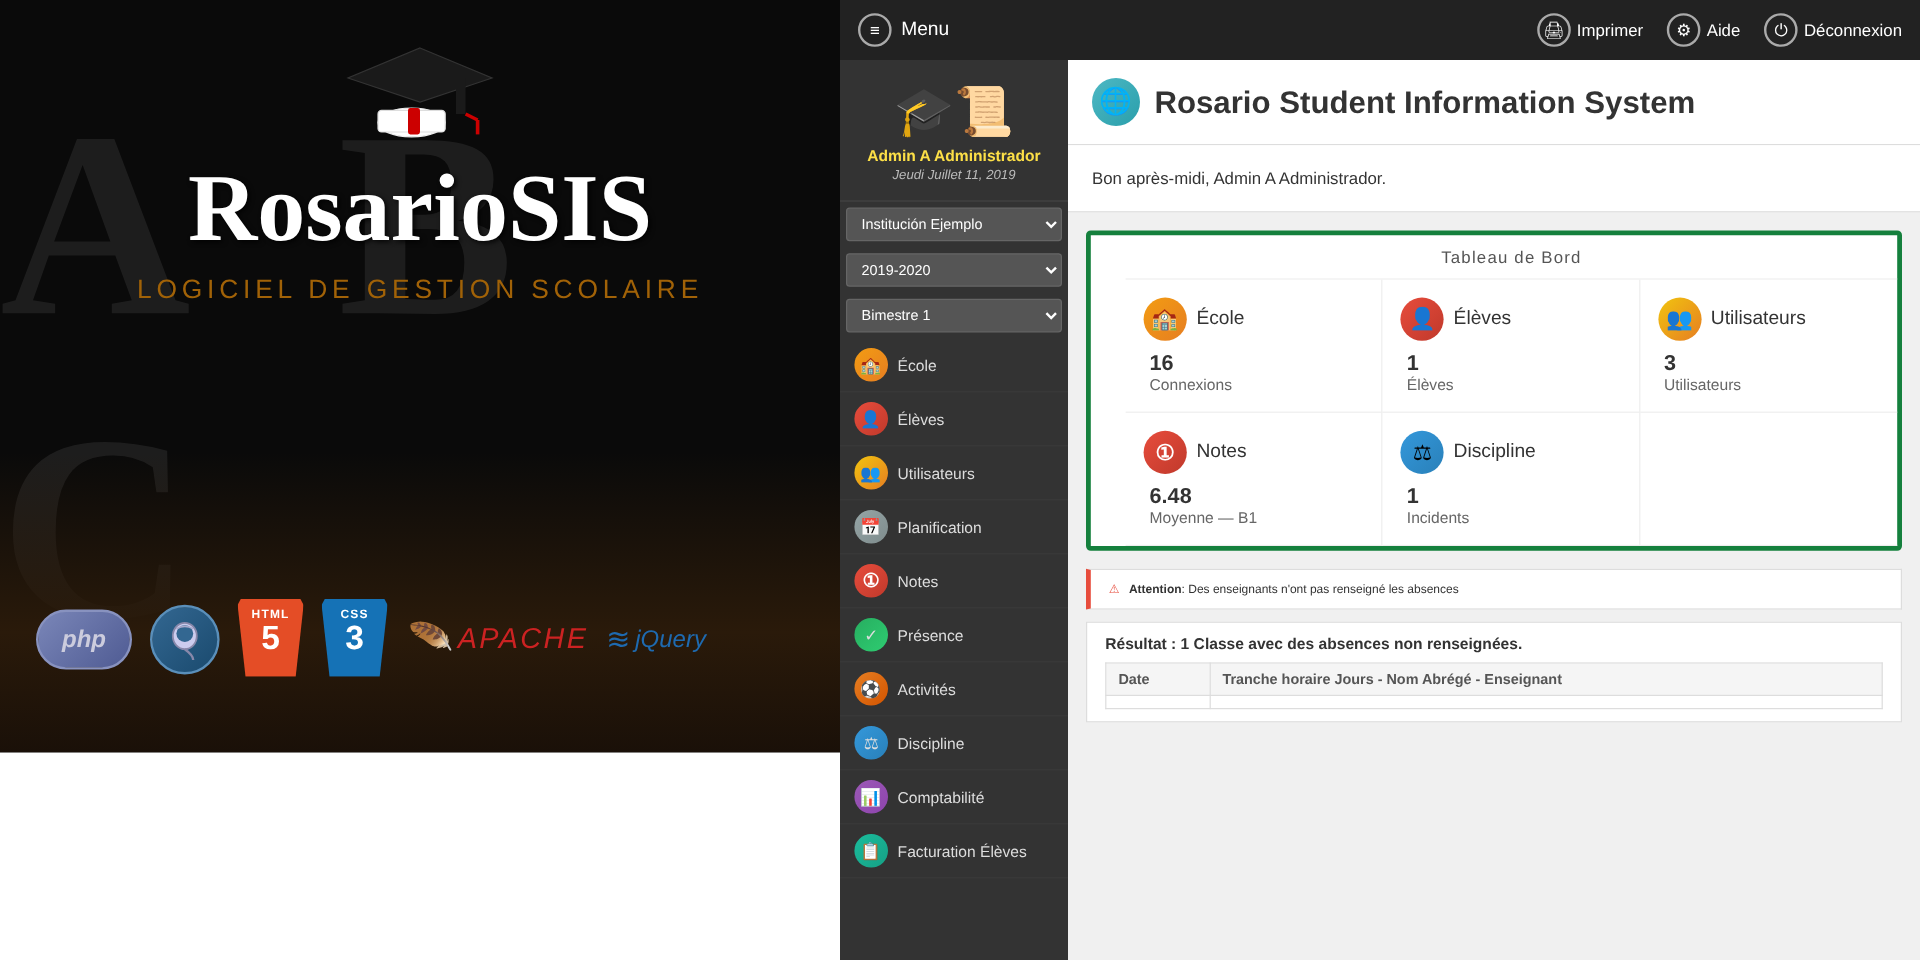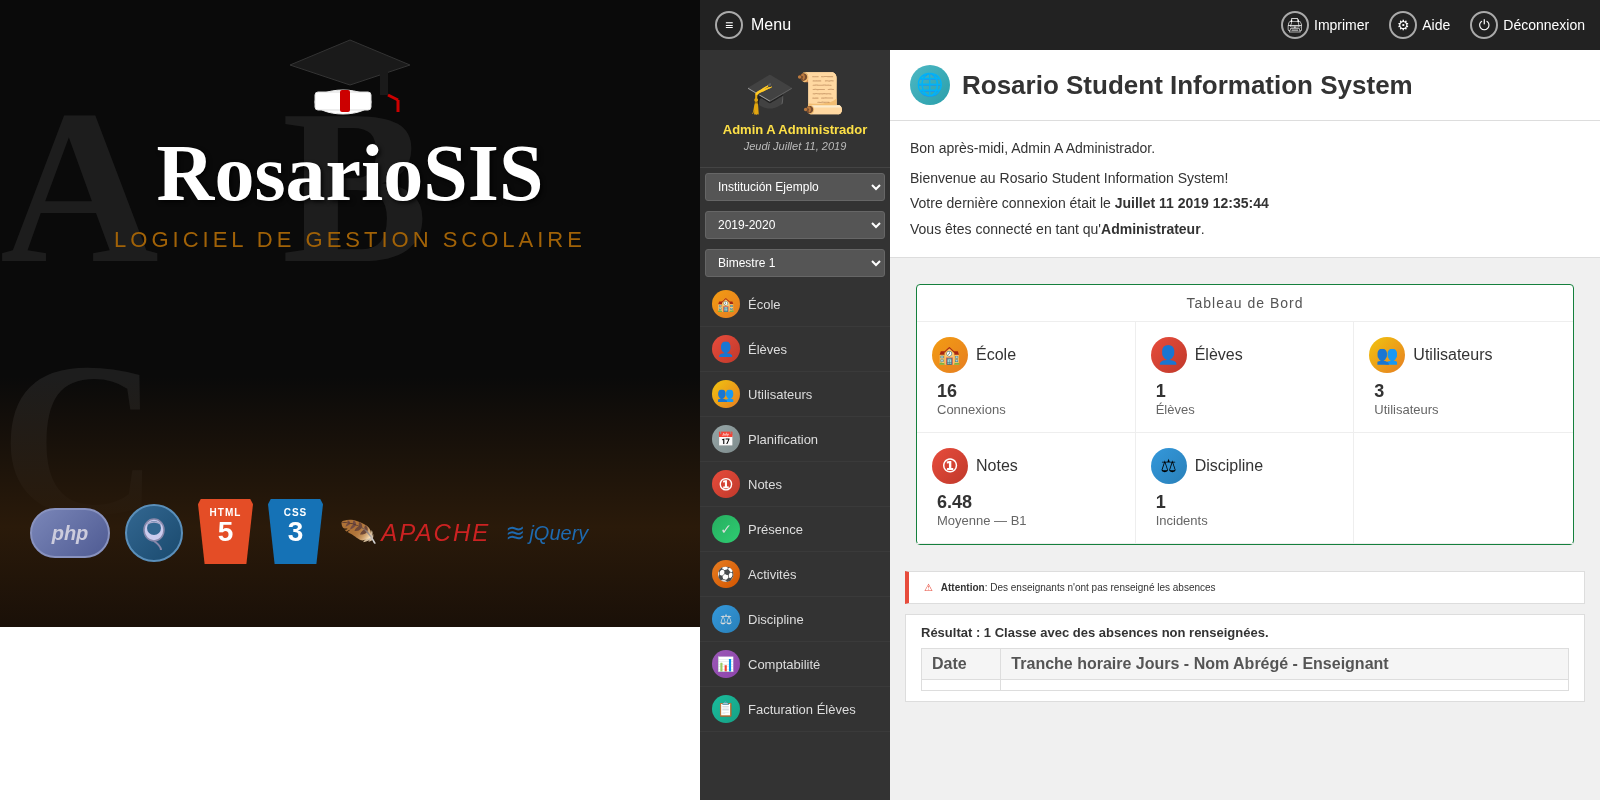--- a/index.html
+++ b/index.html
@@ -285,24 +285,25 @@
       color: #333;
       line-height: 1.8;
     }
 
     .welcome-text strong {
       font-weight: bold;
     }
 
     
     .dashboard-section {
-      margin: 26px;
+      margin: 15px;
       background: white;
-      border: 1px solid #15803d;
+      border: 4px solid #15803d;
       border-radius: 4px;
+      padding-left: 29px;
     }
 
     .dashboard-title {
       text-align: center;
       padding: 10px;
       font-size: 14px;
       color: #555;
       border-bottom: 1px solid #eee;
       letter-spacing: 1px;
     }
@@ -391,21 +392,21 @@
     .result-title {
       font-size: 13px;
       color: #333;
       font-weight: bold;
       margin-bottom: 8px;
     }
 
     .result-table {
       width: 100%;
       border-collapse: collapse;
-      font-size: 16px;
+      font-size: 12px;
     }
 
     .result-table th {
       background: #f5f5f5;
       padding: 6px 10px;
       text-align: left;
       border: 1px solid #ddd;
       color: #555;
       font-weight: 600;
     }
@@ -597,25 +598,20 @@
     <div class="content-area">
 
       <div class="content-header">
         <div class="world-icon">🌐</div>
         <h1 class="content-title">Rosario Student Information System</h1>
       </div>
 
       <div class="welcome-section">
         <p class="welcome-text">
           <span>Bon après-midi, Admin A Administrador.</span>
-        </p>
-        <p class="welcome-text" style="margin-top:5px;">
-          <span>Bienvenue au Rosario Student Information System!</span><br>
-          <span>Votre dernière connexion était le </span><strong>Juillet 11 2019 12:35:44</strong><br>
-          <span>Vous êtes connecté en tant qu'</span><strong>Administrateur</strong><span>.</span>
         </p>
       </div>
 
       <div class="dashboard-section">
         <div class="dashboard-title">Tableau de Bord</div>
         <div class="dashboard-grid">
 
           <div class="dashboard-cell">
             <div class="cell-header">
               <div class="cell-icon icon-school">🏫</div>

